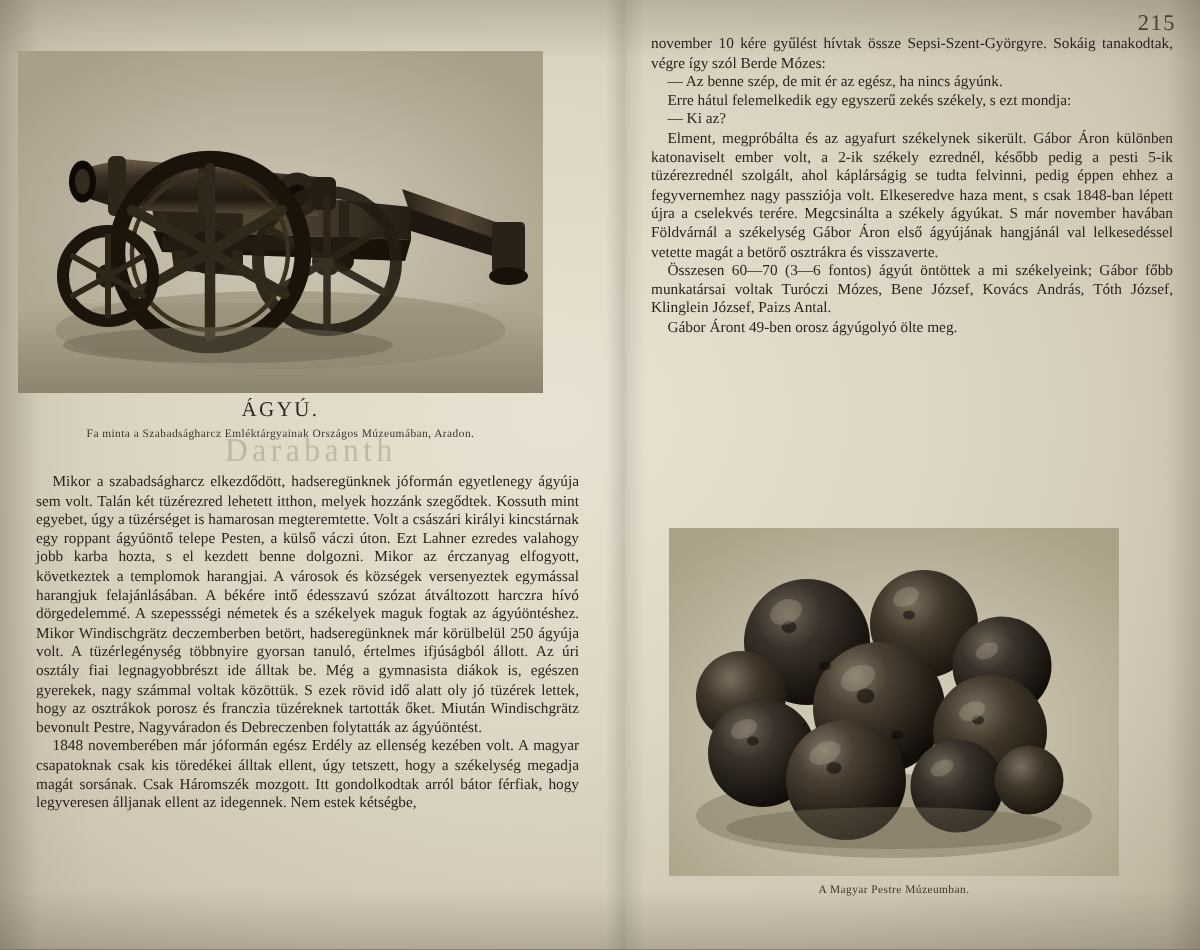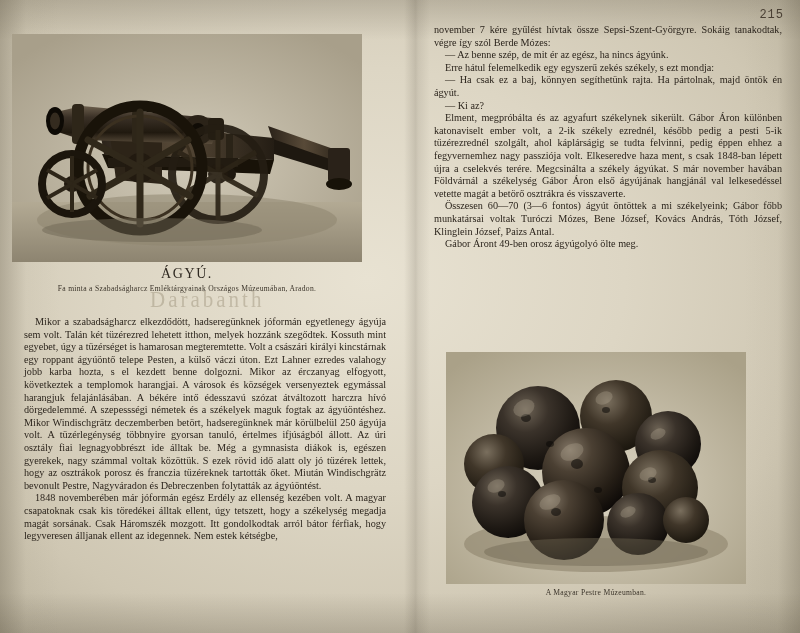--- a/index.html
+++ b/index.html
@@ -41,24 +41,24 @@
     width: 26px;
     height: 633px;
     background: linear-gradient(to right, rgba(0,0,0,0.0), rgba(60,52,40,0.16) 45%, rgba(60,52,40,0.10) 55%, rgba(0,0,0,0.0));
     pointer-events: none;
   }
 
   .page-number {
     position: absolute;
     right: 16px;
     top: 8px;
-    font-size: 12px;
+    font-size: 15px;
     letter-spacing: 1px;
     color: #4a4034;
-    font-family: Liberation Mono, monospace;
+    font-family: Liberation Serif, serif;
   }
 
   
   .figure { position: absolute; }
 
   .fig-cannon {
     left: 12px;
     top: 34px;
     width: 350px;
   }
@@ -254,24 +254,23 @@
   </div>
 
   <div class="watermark">Darabanth</div>
 
   <div class="left-text body-text">
     <p>Mikor a szabadságharcz elkezdődött, hadseregünknek jóformán egyetlenegy ágyúja sem volt. Talán két tüzérezred lehetett itthon, melyek hozzánk szegődtek. Kossuth mint egyebet, úgy a tüzérséget is hamarosan megteremtette. Volt a császári királyi kincstárnak egy roppant ágyúöntő telepe Pesten, a külső váczi úton. Ezt Lahner ezredes valahogy jobb karba hozta, s el kezdett benne dolgozni. Mikor az érczanyag elfogyott, következtek a templomok harangjai. A városok és községek versenyeztek egymással harangjuk felajánlásában. A békére intő édesszavú szózat átváltozott harczra hívó dörgedelemmé. A szepessségi németek és a székelyek maguk fogtak az ágyúöntéshez. Mikor Windischgrätz deczemberben betört, hadseregünknek már körülbelül 250 ágyúja volt. A tüzérlegénység többnyire gyorsan tanuló, értelmes ifjúságból állott. Az úri osztály fiai legnagyobbrészt ide álltak be. Még a gymnasista diákok is, egészen gyerekek, nagy számmal voltak közöttük. S ezek rövid idő alatt oly jó tüzérek lettek, hogy az osztrákok porosz és franczia tüzéreknek tartották őket. Miután Windischgrätz bevonult Pestre, Nagyváradon és Debreczenben folytatták az ágyúöntést.</p>
     <p>1848 novemberében már jóformán egész Erdély az ellenség kezében volt. A magyar csapatoknak csak kis töredékei álltak ellent, úgy tetszett, hogy a székelység megadja magát sorsának. Csak Háromszék mozgott. Itt gondolkodtak arról bátor férfiak, hogy legyveresen álljanak ellent az idegennek. Nem estek kétségbe,</p>
   </div>
 
   <div class="right-text body-text">
-    <p class="noindent">november 7 kére gyűlést hívtak össze Sepsi-Szent-Györgyre. Sokáig tanakodtak, végre így szól Berde Mózes:</p>
+    <p class="noindent">november 10 kére gyűlést hívtak össze Sepsi-Szent-Györgyre. Sokáig tanakodtak, végre így szól Berde Mózes:</p>
     <p class="dash">— Az benne szép, de mit ér az egész, ha nincs ágyúnk.</p>
     <p>Erre hátul felemelkedik egy egyszerű zekés székely, s ezt mondja:</p>
-    <p class="dash">— Ha csak ez a baj, könnyen segíthetünk rajta. Ha pártolnak, majd öntök én ágyút.</p>
     <p class="dash">— Ki az?</p>
     <p>Elment, megpróbálta és az agyafurt székelynek sikerült. Gábor Áron különben katonaviselt ember volt, a 2-ik székely ezrednél, később pedig a pesti 5-ik tüzérezrednél szolgált, ahol káplárságig se tudta felvinni, pedig éppen ehhez a fegyvernemhez nagy passziója volt. Elkeseredve haza ment, s csak 1848-ban lépett újra a cselekvés terére. Megcsinálta a székely ágyúkat. S már november havában Földvárnál a székelység Gábor Áron első ágyújának hangjánál val lelkesedéssel vetette magát a betörő osztrákra és visszaverte.</p>
     <p>Összesen 60—70 (3—6 fontos) ágyút öntöttek a mi székelyeink; Gábor főbb munkatársai voltak Turóczi Mózes, Bene József, Kovács András, Tóth József, Klinglein József, Paizs Antal.</p>
     <p>Gábor Áront 49-ben orosz ágyúgolyó ölte meg.</p>
   </div>
 
   <div class="figure fig-balls">
     <div class="balls-img">
       <svg viewBox="0 0 300 232" width="300" height="232">
         <defs>

